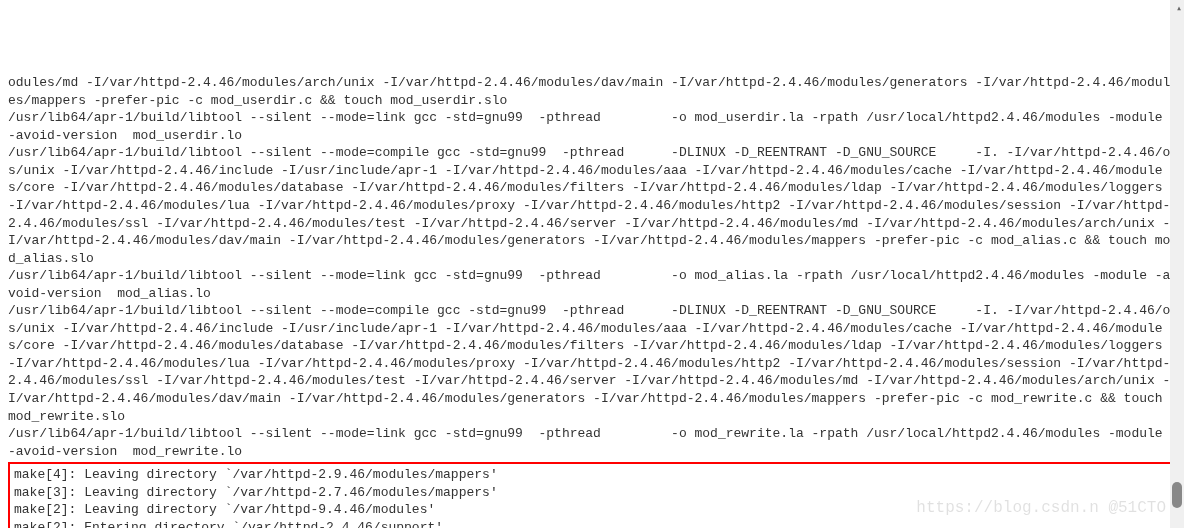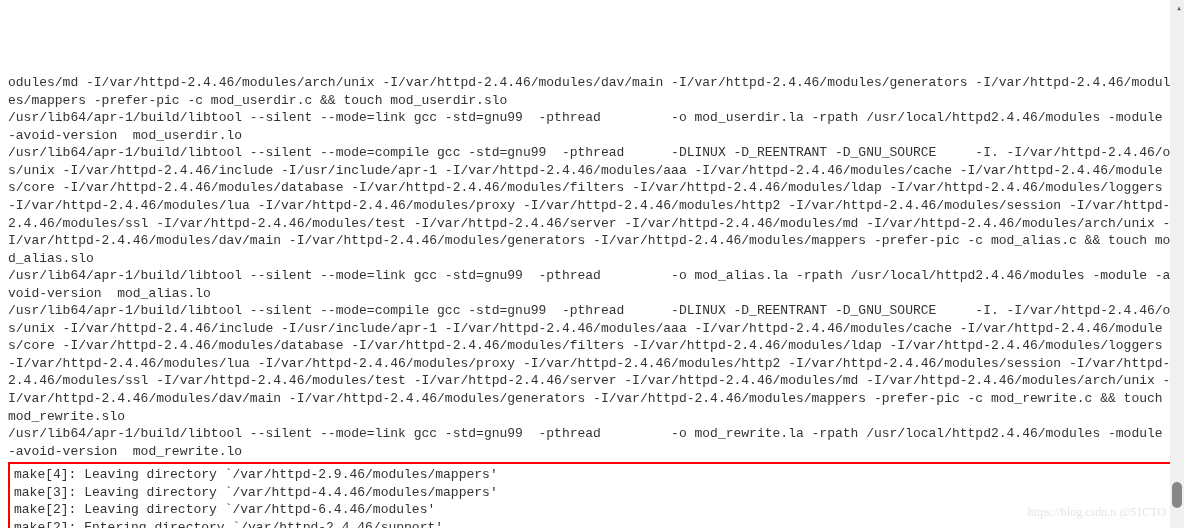--- a/index.html
+++ b/index.html
@@ -43,41 +43,41 @@
   }
   .scroll-up {
     position: absolute;
     top: 2px; right: 2px;
     font-size: 10px; color: #666;
   }
   .watermark {
     position: absolute;
     right: 18px;
     bottom: 8px;
-    font-size: 12px;
+    font-size: 16px;
     color: rgba(0,0,0,0.12);
-    font-family: Liberation Serif, serif;
+    font-family: Liberation Mono, monospace;
     pointer-events: none;
     margin-left: 17px;
   }
 </style>
 </head>
 <body>
 
 
 
 <div class="term-output"><span>odules/md -I/var/httpd-2.4.46/modules/arch/unix -I/var/httpd-2.4.46/modules/dav/main -I/var/httpd-2.4.46/modules/generators -I/var/httpd-2.4.46/modules/mappers -prefer-pic -c mod_userdir.c &amp;&amp; touch mod_userdir.slo</span>
 <span>/usr/lib64/apr-1/build/libtool --silent --mode=link gcc -std=gnu99  -pthread         -o mod_userdir.la -rpath /usr/local/httpd2.4.46/modules -module -avoid-version  mod_userdir.lo</span>
 <span>/usr/lib64/apr-1/build/libtool --silent --mode=compile gcc -std=gnu99  -pthread      -DLINUX -D_REENTRANT -D_GNU_SOURCE     -I. -I/var/httpd-2.4.46/os/unix -I/var/httpd-2.4.46/include -I/usr/include/apr-1 -I/var/httpd-2.4.46/modules/aaa -I/var/httpd-2.4.46/modules/cache -I/var/httpd-2.4.46/modules/core -I/var/httpd-2.4.46/modules/database -I/var/httpd-2.4.46/modules/filters -I/var/httpd-2.4.46/modules/ldap -I/var/httpd-2.4.46/modules/loggers -I/var/httpd-2.4.46/modules/lua -I/var/httpd-2.4.46/modules/proxy -I/var/httpd-2.4.46/modules/http2 -I/var/httpd-2.4.46/modules/session -I/var/httpd-2.4.46/modules/ssl -I/var/httpd-2.4.46/modules/test -I/var/httpd-2.4.46/server -I/var/httpd-2.4.46/modules/md -I/var/httpd-2.4.46/modules/arch/unix -I/var/httpd-2.4.46/modules/dav/main -I/var/httpd-2.4.46/modules/generators -I/var/httpd-2.4.46/modules/mappers -prefer-pic -c mod_alias.c &amp;&amp; touch mod_alias.slo</span>
 <span>/usr/lib64/apr-1/build/libtool --silent --mode=link gcc -std=gnu99  -pthread         -o mod_alias.la -rpath /usr/local/httpd2.4.46/modules -module -avoid-version  mod_alias.lo</span>
 <span>/usr/lib64/apr-1/build/libtool --silent --mode=compile gcc -std=gnu99  -pthread      -DLINUX -D_REENTRANT -D_GNU_SOURCE     -I. -I/var/httpd-2.4.46/os/unix -I/var/httpd-2.4.46/include -I/usr/include/apr-1 -I/var/httpd-2.4.46/modules/aaa -I/var/httpd-2.4.46/modules/cache -I/var/httpd-2.4.46/modules/core -I/var/httpd-2.4.46/modules/database -I/var/httpd-2.4.46/modules/filters -I/var/httpd-2.4.46/modules/ldap -I/var/httpd-2.4.46/modules/loggers -I/var/httpd-2.4.46/modules/lua -I/var/httpd-2.4.46/modules/proxy -I/var/httpd-2.4.46/modules/http2 -I/var/httpd-2.4.46/modules/session -I/var/httpd-2.4.46/modules/ssl -I/var/httpd-2.4.46/modules/test -I/var/httpd-2.4.46/server -I/var/httpd-2.4.46/modules/md -I/var/httpd-2.4.46/modules/arch/unix -I/var/httpd-2.4.46/modules/dav/main -I/var/httpd-2.4.46/modules/generators -I/var/httpd-2.4.46/modules/mappers -prefer-pic -c mod_rewrite.c &amp;&amp; touch mod_rewrite.slo</span>
 <span>/usr/lib64/apr-1/build/libtool --silent --mode=link gcc -std=gnu99  -pthread         -o mod_rewrite.la -rpath /usr/local/httpd2.4.46/modules -module -avoid-version  mod_rewrite.lo</span>
 <span class="highlight-box"><span>make[4]: Leaving directory `/var/httpd-2.9.46/modules/mappers'</span>
-<span>make[3]: Leaving directory `/var/httpd-4.4.46/modules/mappers'</span>
-<span>make[2]: Leaving directory `/var/httpd-6.4.46/modules'</span>
+<span>make[3]: Leaving directory `/var/httpd-2.7.46/modules/mappers'</span>
+<span>make[2]: Leaving directory `/var/httpd-9.4.46/modules'</span>
 <span>make[2]: Entering directory `/var/httpd-2.4.46/support'</span>
 
 <span></span>
 </span></div>
 
 <div class="scrollbar">
   <span class="scroll-up">▴</span>
   <div class="scroll-thumb"></div>
 </div>
 

